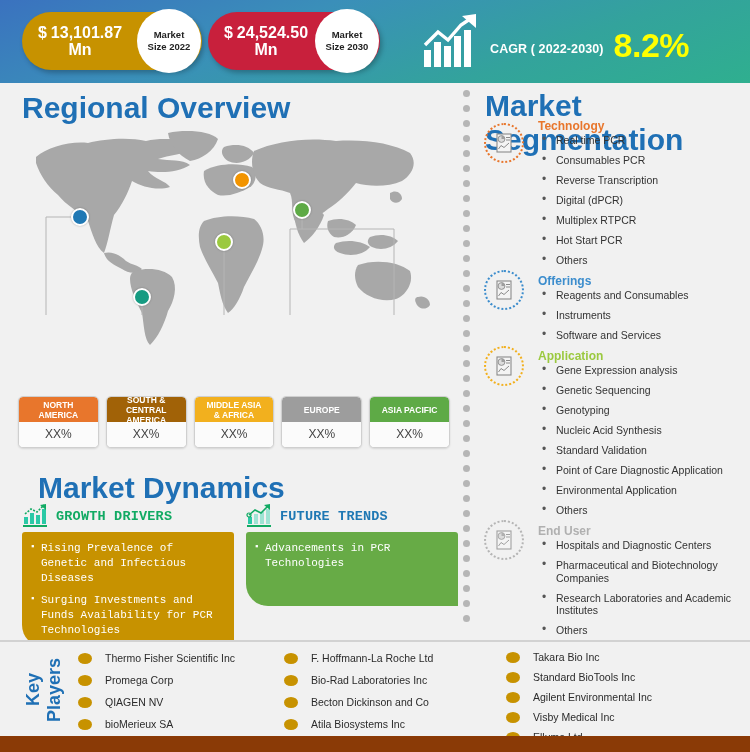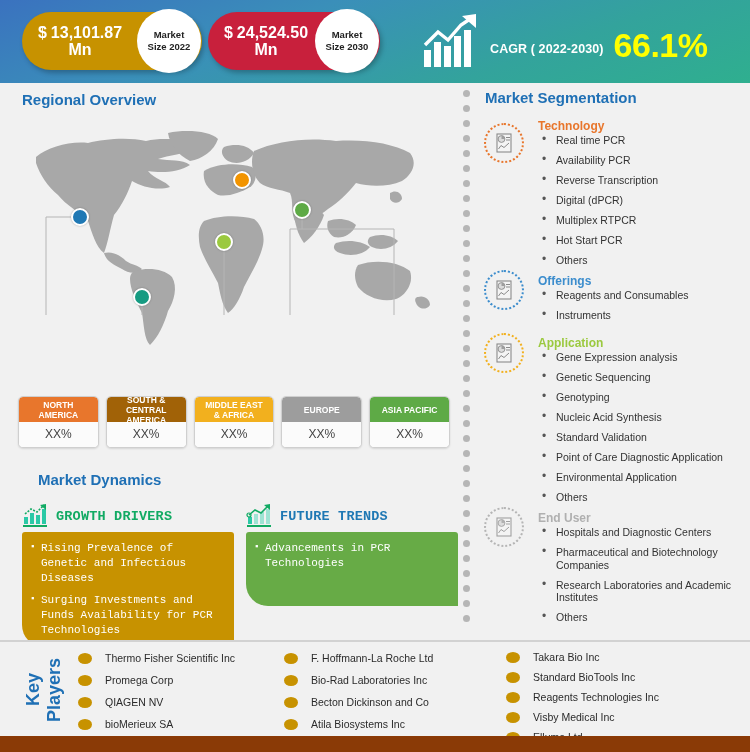--- a/index.html
+++ b/index.html
@@ -45,21 +45,21 @@
     color:#ffffff; font-size:12.5px; font-weight:bold; letter-spacing:.1px;
     margin-left:6px; margin-top:14px;
   }
   .cagr-value {
     color:#ffff00; font-size:34px; font-weight:bold; margin-left:10px; margin-top:6px;
     letter-spacing:-.5px;
   }
 
   
   .left-col { position:absolute; left:0; top:83px; width:458px; height:556px; }
-  .h2-title { color:#1f70b5; font-size:15px; font-weight:bold; }
+  .h2-title { color:#1f70b5; font-size:30px; font-weight:bold; }
   #regional-title { position:absolute; left:22px; top:8px; }
   .map-area { position:absolute; left:18px; top:42px; width:430px; height:230px; }
   .map-svg { position:absolute; left:0; top:0; }
   .map-dot {
     position:absolute; width:18px; height:18px; border-radius:50%;
     border:2.5px solid #ffffff; box-shadow:0 0 2px rgba(0,0,0,.3);
   }
   .region-row { position:absolute; left:18px; top:313px; width:432px; display:flex; gap:7px; }
   .region-card {
     width:81px; border-radius:5px; overflow:hidden;
@@ -178,21 +178,21 @@
       <svg class="cagr-icon" viewBox="0 0 66 60">
         <rect x="6" y="38" width="7" height="17" fill="#fff"></rect>
         <rect x="16" y="30" width="7" height="25" fill="#fff"></rect>
         <rect x="26" y="34" width="7" height="21" fill="#fff"></rect>
         <rect x="36" y="24" width="7" height="31" fill="#fff"></rect>
         <rect x="46" y="18" width="7" height="37" fill="#fff"></rect>
         <polyline points="7,33 20,20 30,28 43,13 55,5" fill="none" stroke="#fff" stroke-width="3.4"></polyline>
         <polygon points="58,2 58,16 44,4" fill="#fff"></polygon>
       </svg>
       <div class="cagr-label">CAGR ( 2022-2030)</div>
-      <div class="cagr-value">66.1%</div>
+      <div class="cagr-value">8.2%</div>
     </div>
   </div>
 
   <div class="left-col">
 
     <div class="h2-title" id="regional-title">Regional Overview</div>
 
     <div class="map-area">
       <svg class="map-svg" width="430" height="230" viewBox="0 0 430 230">
         <g fill="#a8a8a8">
@@ -266,21 +266,21 @@
         <div class="region-val">XX%</div>
       </div>
       <div class="region-card">
         <div class="region-head" style="background:#a16207;">
           <div><span>SOUTH &amp; CENTRAL</span><br><span>AMERICA</span></div>
         </div>
         <div class="region-val">XX%</div>
       </div>
       <div class="region-card">
         <div class="region-head" style="background:#f2b01e;">
-          <div><span>MIDDLE EAST</span><br><span>&amp; AFRICA</span></div>
+          <div><span>MIDDLE ASIA</span><br><span>&amp; AFRICA</span></div>
         </div>
         <div class="region-val">XX%</div>
       </div>
       <div class="region-card">
         <div class="region-head" style="background:#9d9d9d;">
           <div><span>EUROPE</span></div>
         </div>
         <div class="region-val">XX%</div>
       </div>
       <div class="region-card">
@@ -434,21 +434,21 @@
             <circle cx="8.5" cy="7" r="3.4" fill="#dcdcdc" stroke="#8a8a8a" stroke-width="0.9"></circle>
             <path d="M8.5 7 L8.5 3.6 A3.4 3.4 0 0 1 11.6 7 Z" fill="#9e9e9e"></path>
             <rect x="13" y="5" width="4" height="1" fill="#8a8a8a"></rect>
             <rect x="13" y="7.5" width="4" height="1" fill="#8a8a8a"></rect>
             <polyline points="5.5,17 8,13.5 11,15.5 16,11" fill="none" stroke="#8a8a8a" stroke-width="1"></polyline>
           </svg>
         </div>
         <div class="seg-cat" style="color:#e8762c;">Technology</div>
         <ul class="seg-items">
           <li>Real time PCR</li>
-          <li>Availability PCR</li>
+          <li>Consumables PCR</li>
           <li>Reverse Transcription</li>
           <li>Digital (dPCR)</li>
           <li>Multiplex RTPCR</li>
           <li>Hot Start PCR</li>
           <li>Others</li>
         </ul>
       </div>
 
       <div class="seg-group" style="min-height:62px;">
         <div class="seg-icon" style="top:-4px; border:2px dotted #3c8dcd;">
@@ -458,20 +458,21 @@
             <path d="M8.5 7 L8.5 3.6 A3.4 3.4 0 0 1 11.6 7 Z" fill="#9e9e9e"></path>
             <rect x="13" y="5" width="4" height="1" fill="#8a8a8a"></rect>
             <rect x="13" y="7.5" width="4" height="1" fill="#8a8a8a"></rect>
             <polyline points="5.5,17 8,13.5 11,15.5 16,11" fill="none" stroke="#8a8a8a" stroke-width="1"></polyline>
           </svg>
         </div>
         <div class="seg-cat" style="color:#3c8dcd;">Offerings</div>
         <ul class="seg-items">
           <li>Reagents and Consumables</li>
           <li>Instruments</li>
+          <li>Software and Services</li>
         </ul>
       </div>
 
       <div class="seg-group" style="min-height:140px;">
         <div class="seg-icon" style="top:-3px; border:2px dotted #f2b01e;">
           <svg width="22" height="22" viewBox="0 0 22 22">
             <rect x="4" y="2" width="14" height="18" fill="#f4f4f4" stroke="#8a8a8a" stroke-width="1.1"></rect>
             <circle cx="8.5" cy="7" r="3.4" fill="#dcdcdc" stroke="#8a8a8a" stroke-width="0.9"></circle>
             <path d="M8.5 7 L8.5 3.6 A3.4 3.4 0 0 1 11.6 7 Z" fill="#9e9e9e"></path>
             <rect x="13" y="5" width="4" height="1" fill="#8a8a8a"></rect>
@@ -563,21 +564,21 @@
         <div class="kp-item" style="height:18px;">
             <span class="kp-bullet"></span>
             <span class="kp-name">Takara Bio Inc</span>
           </div>
         <div class="kp-item" style="height:18px;">
             <span class="kp-bullet"></span>
             <span class="kp-name">Standard BioTools Inc</span>
           </div>
         <div class="kp-item" style="height:18px;">
             <span class="kp-bullet"></span>
-            <span class="kp-name">Reagents Technologies Inc</span>
+            <span class="kp-name">Agilent Environmental Inc</span>
           </div>
         <div class="kp-item" style="height:18px;text-align:right;">
             <span class="kp-bullet"></span>
             <span class="kp-name">Visby Medical Inc</span>
           </div>
         <div class="kp-item" style="height:18px;">
             <span class="kp-bullet"></span>
             <span class="kp-name">Ellume Ltd</span>
           </div>
       </div>

